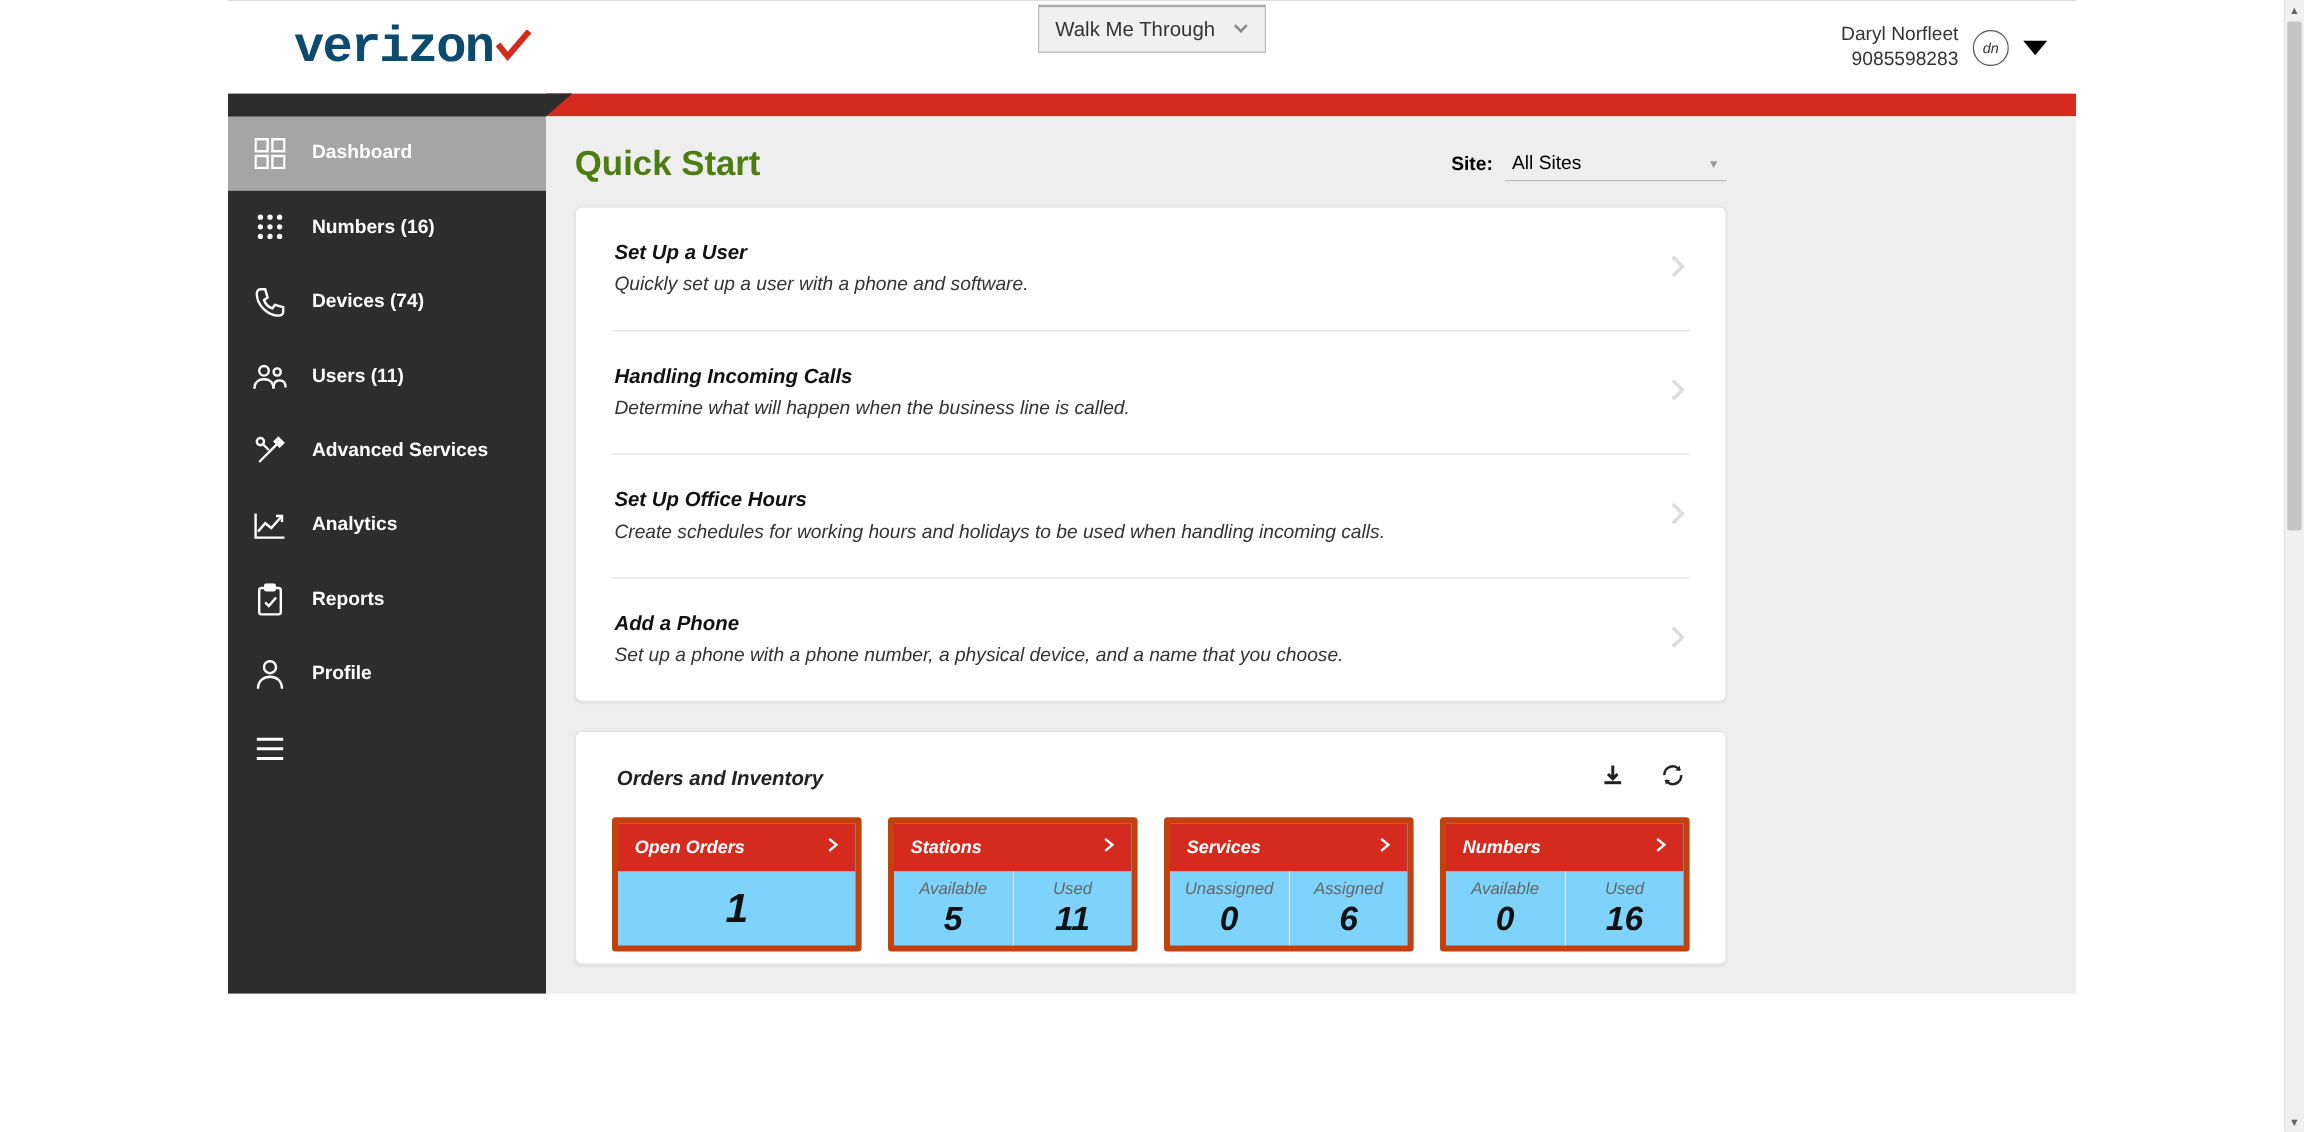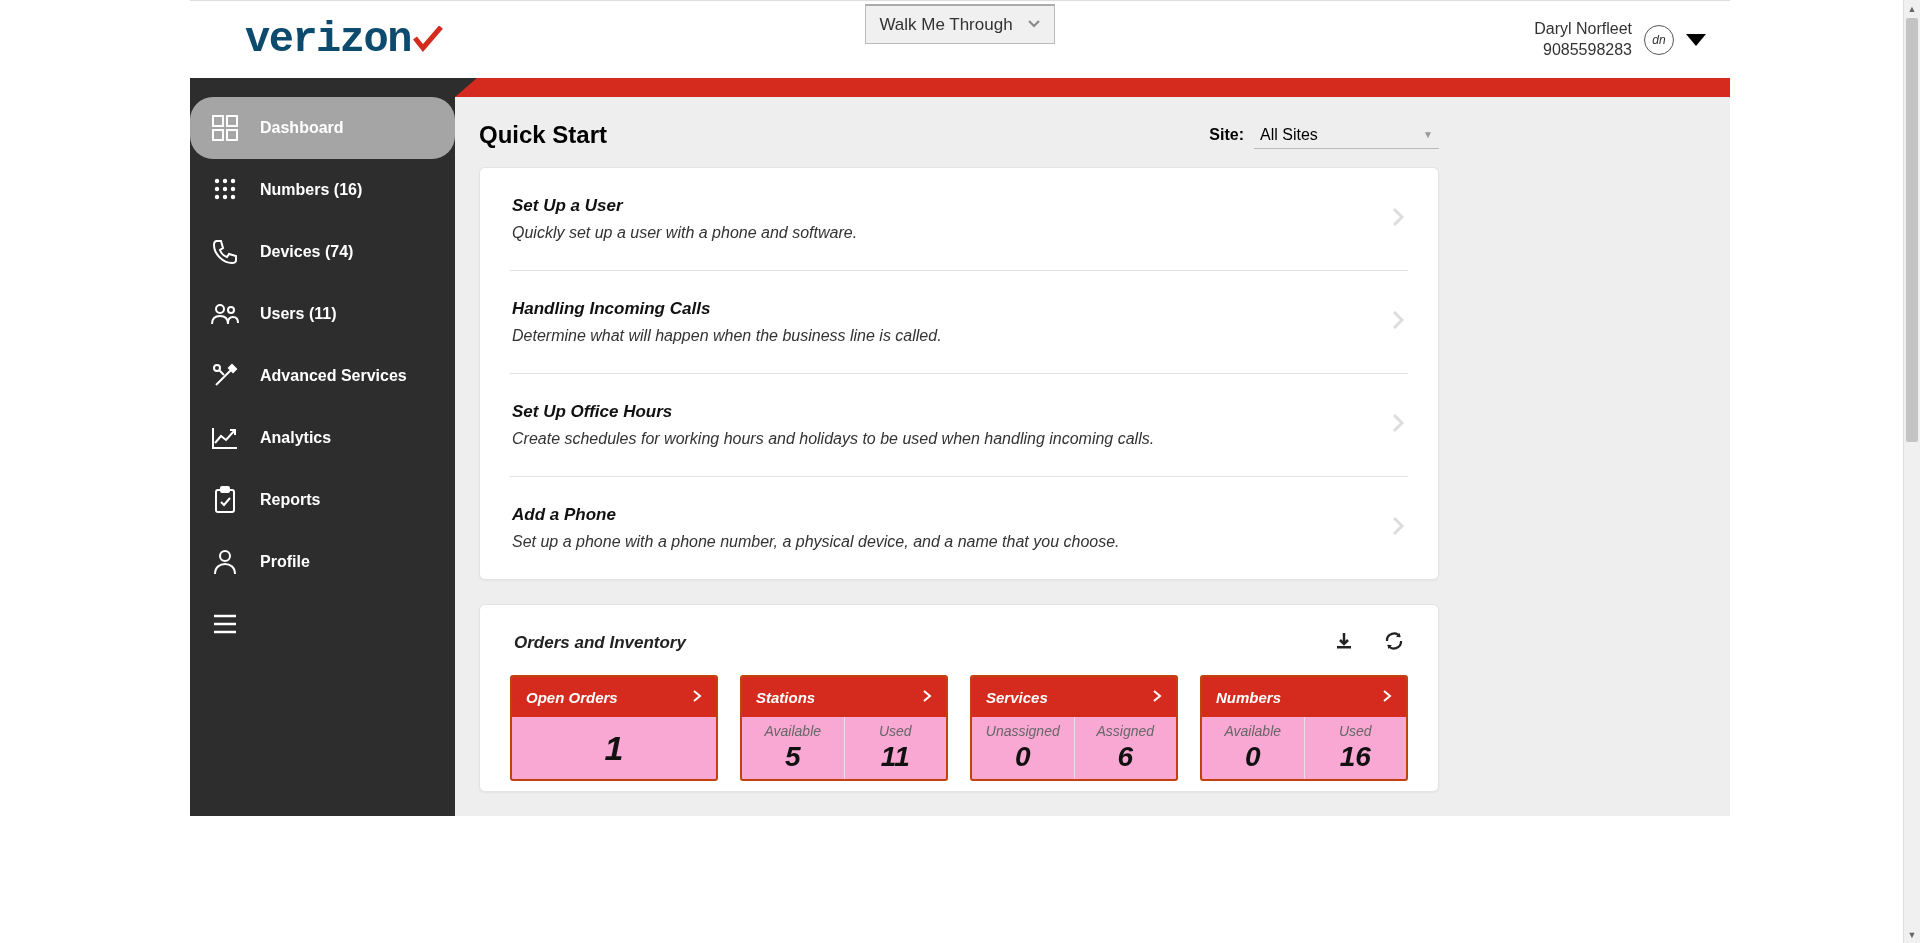--- a/index.html
+++ b/index.html
@@ -14,42 +14,42 @@
   .userblock { margin-left:auto; display:flex; align-items:center; gap:12px; }
   .user-text { text-align:right; font-size:16px; color:#333; line-height:1.3; }
   .avatar { width:30px; height:30px; border:1px solid #555; border-radius:50%; display:flex; align-items:center; justify-content:center; font-size:12px; font-style:italic; color:#333; }
   .caret-down { width:0; height:0; border-left:10px solid transparent; border-right:10px solid transparent; border-top:12px solid #000; cursor:pointer; }
   .redbar { height:19px; display:flex; }
   .redbar .dark { width:265px; background:#2d2d2d; position:relative; }
   .redbar .dark::after{ content:""; position:absolute; right:-22px; top:0; width:0; height:0; border-top:0 solid transparent; border-bottom:19px solid transparent; border-left:22px solid #2d2d2d; }
   .redbar .red { flex:1; background:#d52b1e; }
   .layout { display:flex; }
   .sidebar { width:265px; background:#2d2d2d; min-height:680px; padding-bottom:40px; }
-  .side-item { display:flex; align-items:center; gap:20px; height:62px; padding:0 20px; color:#fff; font-size:16px; font-weight:600; cursor:pointer;border-radius:23px; }
+  .side-item { display:flex; align-items:center; gap:20px; height:62px; padding:0 20px; color:#fff; font-size:16px; font-weight:600; cursor:pointer; }
   .side-item.active { background:#a5a5a5; }
   .side-icon { width:30px; height:30px; display:flex; align-items:center; justify-content:center; }
   .main { flex:1; background:#eeeeee; padding:24px; }
   .main-inner { width:960px; }
   .qs-head { display:flex; align-items:center; justify-content:space-between; margin-bottom:18px; }
-  .qs-title { font-size:24px; font-weight:800; color:#000000; }
+  .qs-title { font-size:29px; font-weight:800; color:#4d7c0f; }
   .site-sel { display:flex; align-items:center; gap:10px; font-size:16px; }
   .site-sel .sel { width:185px; border-bottom:1px solid #bbb; padding:4px 6px; display:flex; justify-content:space-between; align-items:center; cursor:pointer; }
   .site-sel .tri { font-size:10px; color:#999; }
   .card { background:#fff; border:1px solid #e3e3e3; border-radius:6px; padding:0 30px; box-shadow:0 1px 2px rgba(0,0,0,0.05);font-style:italic; }
   .qrow { display:flex; align-items:center; justify-content:space-between; padding:28px 2px; border-bottom:1px solid #e3e3e3; cursor:pointer; }
   .qrow:last-child { border-bottom:none; }
   .qrow .t { font-size:17px; font-weight:700; color:#111; margin-bottom:8px; }
   .qrow .d { font-size:16px; color:#333; }
   .qchev { color:#ddd; }
   .orders-title-row{ display:flex; align-items:center; justify-content:space-between; padding:26px 4px 20px; }
   .orders-title { font-size:17px; font-weight:700; color:#222; }
   .oicons { display:flex; gap:30px; }
   .oicons span{ cursor:pointer; color:#222; }
   .tiles { display:flex; gap:22px; padding-bottom:10px;}
-  .tile { flex:1; border:2px solid #c2410c; border-radius:3px; overflow:hidden; background:#f9a8d4; }
+  .tile { flex:1; border:5px solid #c2410c; border-radius:3px; overflow:hidden; background:#7dd3fc; }
   .tile-head { background:#d52b1e; color:#fff; height:40px; display:flex; align-items:center; justify-content:space-between; padding:0 14px; font-size:15px; font-weight:700; cursor:pointer; }
   .tile-body { display:flex; height:62px; }
   .tile-body.single{ align-items:center; justify-content:center; }
   .bignum { font-size:34px; font-weight:800; color:#111; }
   .subcell { flex:1; display:flex; flex-direction:column; align-items:center; justify-content:center; gap:2px; }
   .subcell + .subcell { border-left:1px solid #e3e3e3; }
   .subcell .lbl { font-size:14px; color:#666; }
   .subcell .num { font-size:28px; font-weight:800; color:#111; }
   .scrollbar { position:fixed; right:0; top:0; width:17px; height:100vh; background:#f0f0f0; border-left:1px solid #ddd; }
   .scrollbar .thumb{ position:absolute; left:2px; right:2px; top:18px; height:45%; background:#c4c4c4; border-radius:2px; }

